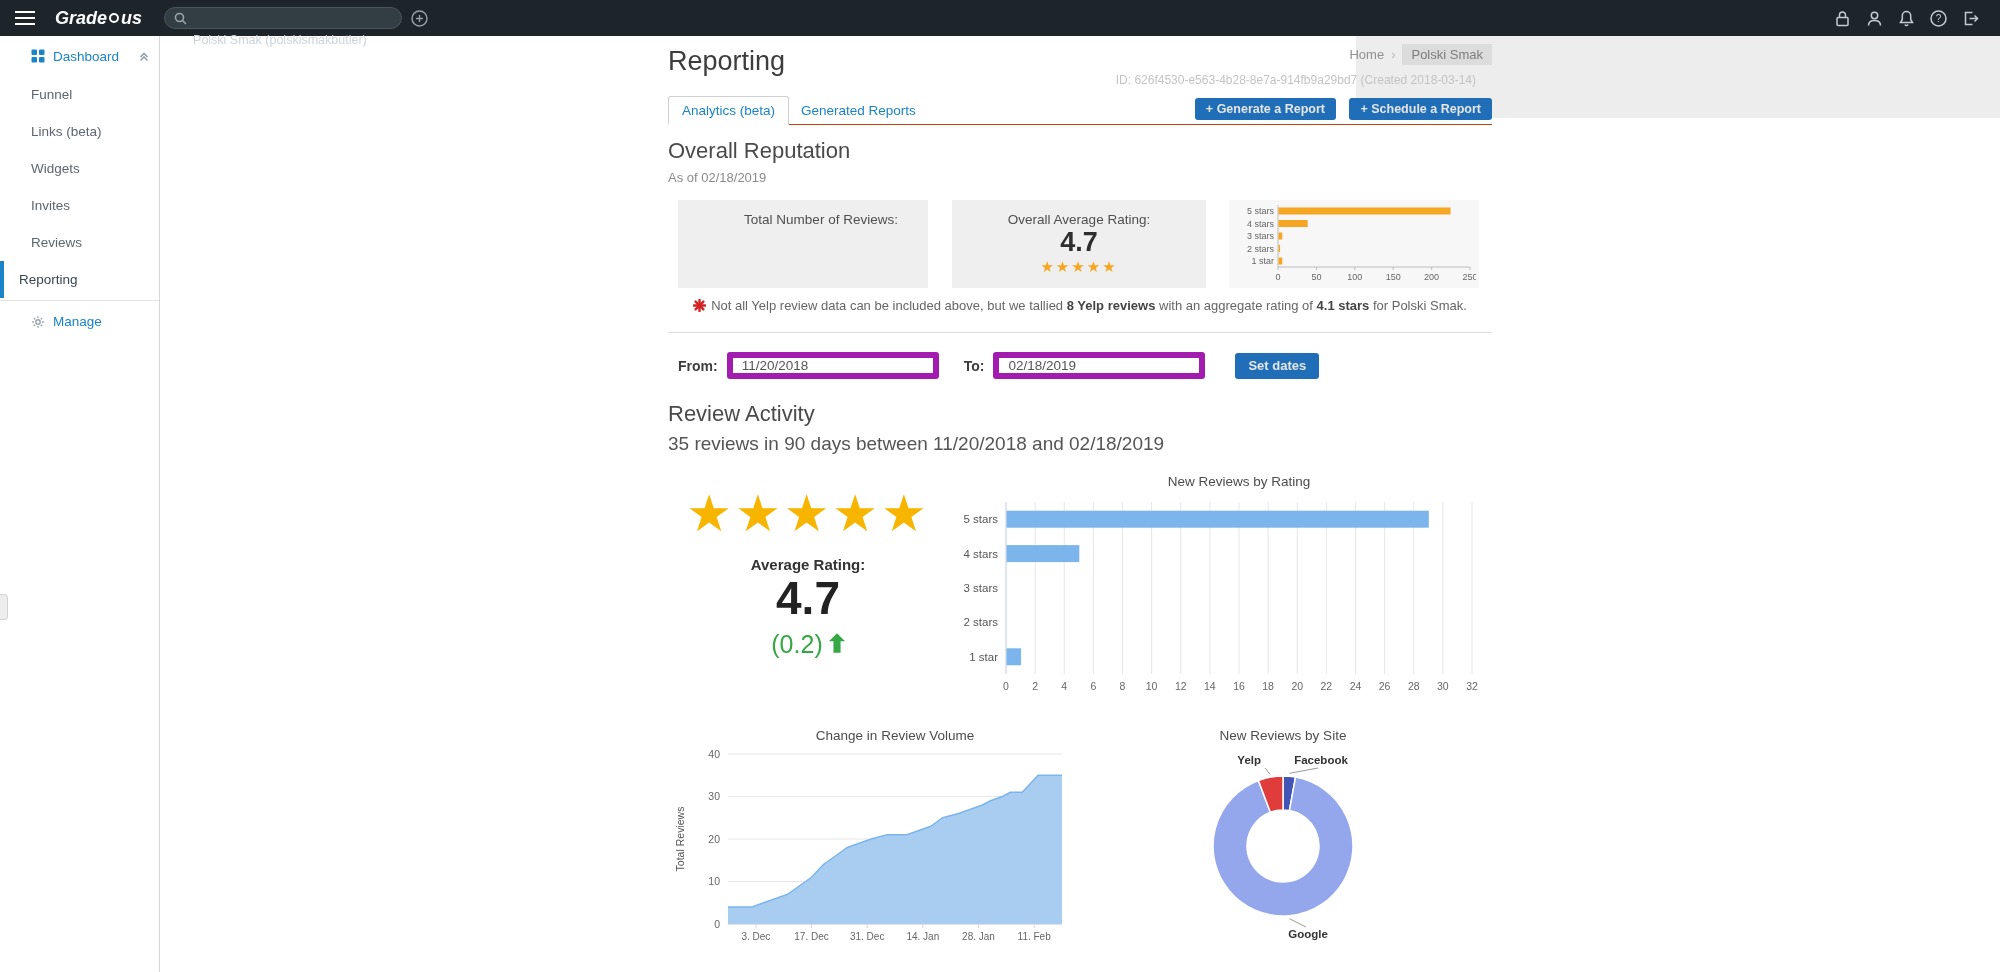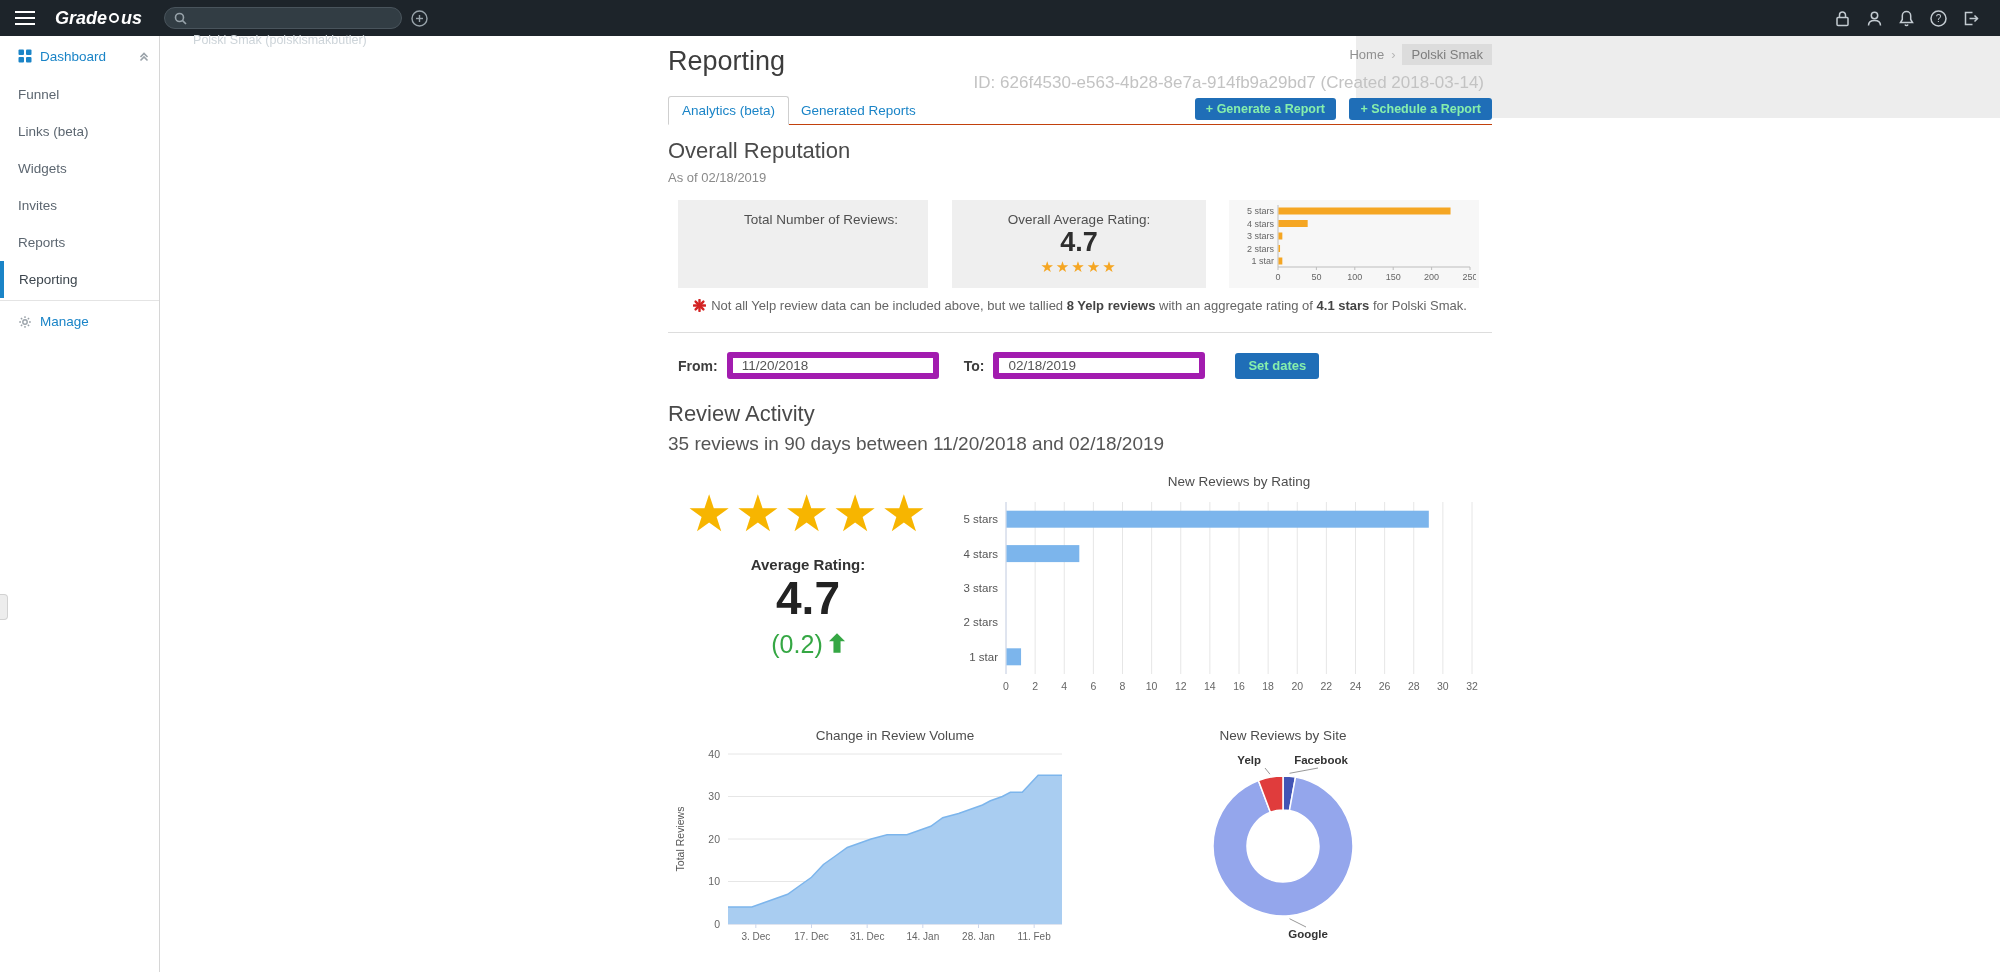--- a/index.html
+++ b/index.html
@@ -12,43 +12,43 @@
   .logo{margin-left:20px;color:#fff;font-size:18px;font-weight:bold;font-style:italic;display:flex;align-items:center;cursor:pointer;}
   .logo-dot{width:10px;height:10px;border:2.5px solid #fff;border-radius:50%;display:inline-block;margin:0 2px;}
   .searchbox{margin-left:22px;width:238px;height:22px;background:#323d44;border:1px solid #49545c;border-radius:11px;display:flex;align-items:center;padding:0 9px;}
   .searchbox input{flex:1;background:transparent;border:none;outline:none;color:#cdd4d9;font-size:12.5px;font-family:inherit;margin-left:6px;margin-top:43px;}
   .addcircle{margin-left:9px;display:flex;cursor:pointer;}
   .top-icons{margin-left:auto;margin-right:20px;display:flex;gap:13px;align-items:center;}
   .ticon{cursor:pointer;display:flex;}
 
   
   .sidebar{position:absolute;top:36px;left:0;width:160px;height:936px;background:#fff;border-right:1px solid #d6d6d6;z-index:10;}
-  .side-item{height:37px;display:flex;align-items:center;padding-left:18px;font-size:13.5px;color:#5c6670;cursor:pointer;}
+  .side-item{height:37px;display:flex;align-items:center;padding-left:31px;font-size:13.5px;color:#5c6670;cursor:pointer;}
   .side-item .s-icon{margin-right:8px;display:flex;}
   .side-dashboard{color:#1a84c7;height:40px;}
   .side-dashboard .collapse{margin-left:auto;margin-right:9px;display:flex;cursor:pointer;}
   .side-active{border-left:4px solid #1a84c7;padding-left:15px;color:#3c454d;}
   .side-divider{border-top:1px solid #e4e4e4;margin:2px 0;}
   .side-manage{color:#1a84c7;}
   .side-handle{position:absolute;left:0;top:594px;width:8px;height:26px;background:#ededed;border:1px solid #d2d2d2;border-left:none;border-radius:0 4px 4px 0;z-index:15;cursor:pointer;}
 
   
   .main{position:absolute;top:36px;left:160px;width:1840px;height:936px;background:#fff;}
   .crumb-band{position:absolute;top:0;left:1196px;right:0;height:82px;background:#ededed;}
   .container{position:absolute;left:508px;top:0;width:824px;height:936px;}
   .breadcrumb{position:absolute;top:8px;right:0;display:flex;align-items:center;gap:7px;font-size:13px;text-align:right;}
   .crumb-home{color:#909090;cursor:pointer;text-decoration:none;}
   .crumb-sep{color:#b5b5b5;}
   .crumb-chip{background:#dcdcdc;color:#7d7d7d;padding:3px 9px;border-radius:0;}
-  .id-line{position:absolute;top:37px;right:8px;font-size:17px;color:#c3c3c3;}
+  .id-line{position:absolute;top:37px;right:16px;font-size:12px;color:#c3c3c3;}
   .page-title{position:absolute;top:10px;left:0;font-size:27px;font-weight:400;color:#3d3d3d;}
   .tabrow{position:absolute;top:60px;left:0;width:824px;height:29px;border-bottom:1px solid #c2410c;}
   .tab-active{position:absolute;left:0;top:0;height:29px;line-height:28px;padding:0 13px;border:1px solid #cfcfcf;border-bottom:1px solid #fff;background:#fff;color:#1a84c7;font-size:13.5px;border-radius:3px 3px 0 0;cursor:pointer;}
   .tab-plain{position:absolute;left:133px;top:0;height:29px;line-height:29px;font-size:13.5px;color:#1a84c7;cursor:pointer;}
-  .btn{background:#1f6eb7;color:#86efac;border:none;border-radius:3px;font-weight:bold;font-size:12.5px;font-family:inherit;cursor:pointer;}
+  .btn{background:#1f6eb7;color:#e5e5e5;border:none;border-radius:3px;font-weight:bold;font-size:12.5px;font-family:inherit;cursor:pointer;}
   .btn-generate{position:absolute;top:62px;right:156px;height:22px;padding:0 11px;}
   .btn-schedule{position:absolute;top:62px;right:0;height:22px;padding:0 11px;}
   .sec-heading{font-weight:400;font-size:22px;color:#4a4a4a;position:absolute;left:0;}
   .overall-h{top:102px;}
   .as-of{position:absolute;top:134px;left:0;font-size:13px;color:#8a8a8a;}
   .card{position:absolute;top:164px;height:88px;background:#efefef;text-align:center;}
   .card1{left:10px;width:250px;padding-left:36px;}
   .card2{left:284px;width:254px;}
   .card3{left:561px;width:250px;background:#f7f7f7;padding-top:1px;}
   .card-label{margin-top:12px;font-size:13.5px;color:#4f4f4f;}
@@ -164,21 +164,21 @@
   <div class="side-item">
       <span>Links (beta)</span>
     </div>
   <div class="side-item">
       <span>Widgets</span>
     </div>
   <div class="side-item">
       <span>Invites</span>
     </div>
   <div class="side-item">
-      <span>Reports</span>
+      <span>Reviews</span>
     </div>
   <div class="side-item side-active">
       <span>Reporting</span>
     </div>
   <div class="side-divider"></div>
   <div class="side-item side-manage">
     <span class="s-icon">
       <svg width="14" height="14" viewBox="0 0 14 14" fill="none" stroke="#9aa2a9" stroke-width="1.4">
           <circle cx="7" cy="7" r="2.2"></circle>
           <path d="M7 1.2 V3 M7 11 V12.8 M1.2 7 H3 M11 7 H12.8 M2.9 2.9 L4.2 4.2 M9.8 9.8 L11.1 11.1 M11.1 2.9 L9.8 4.2 M4.2 9.8 L2.9 11.1"></path>

